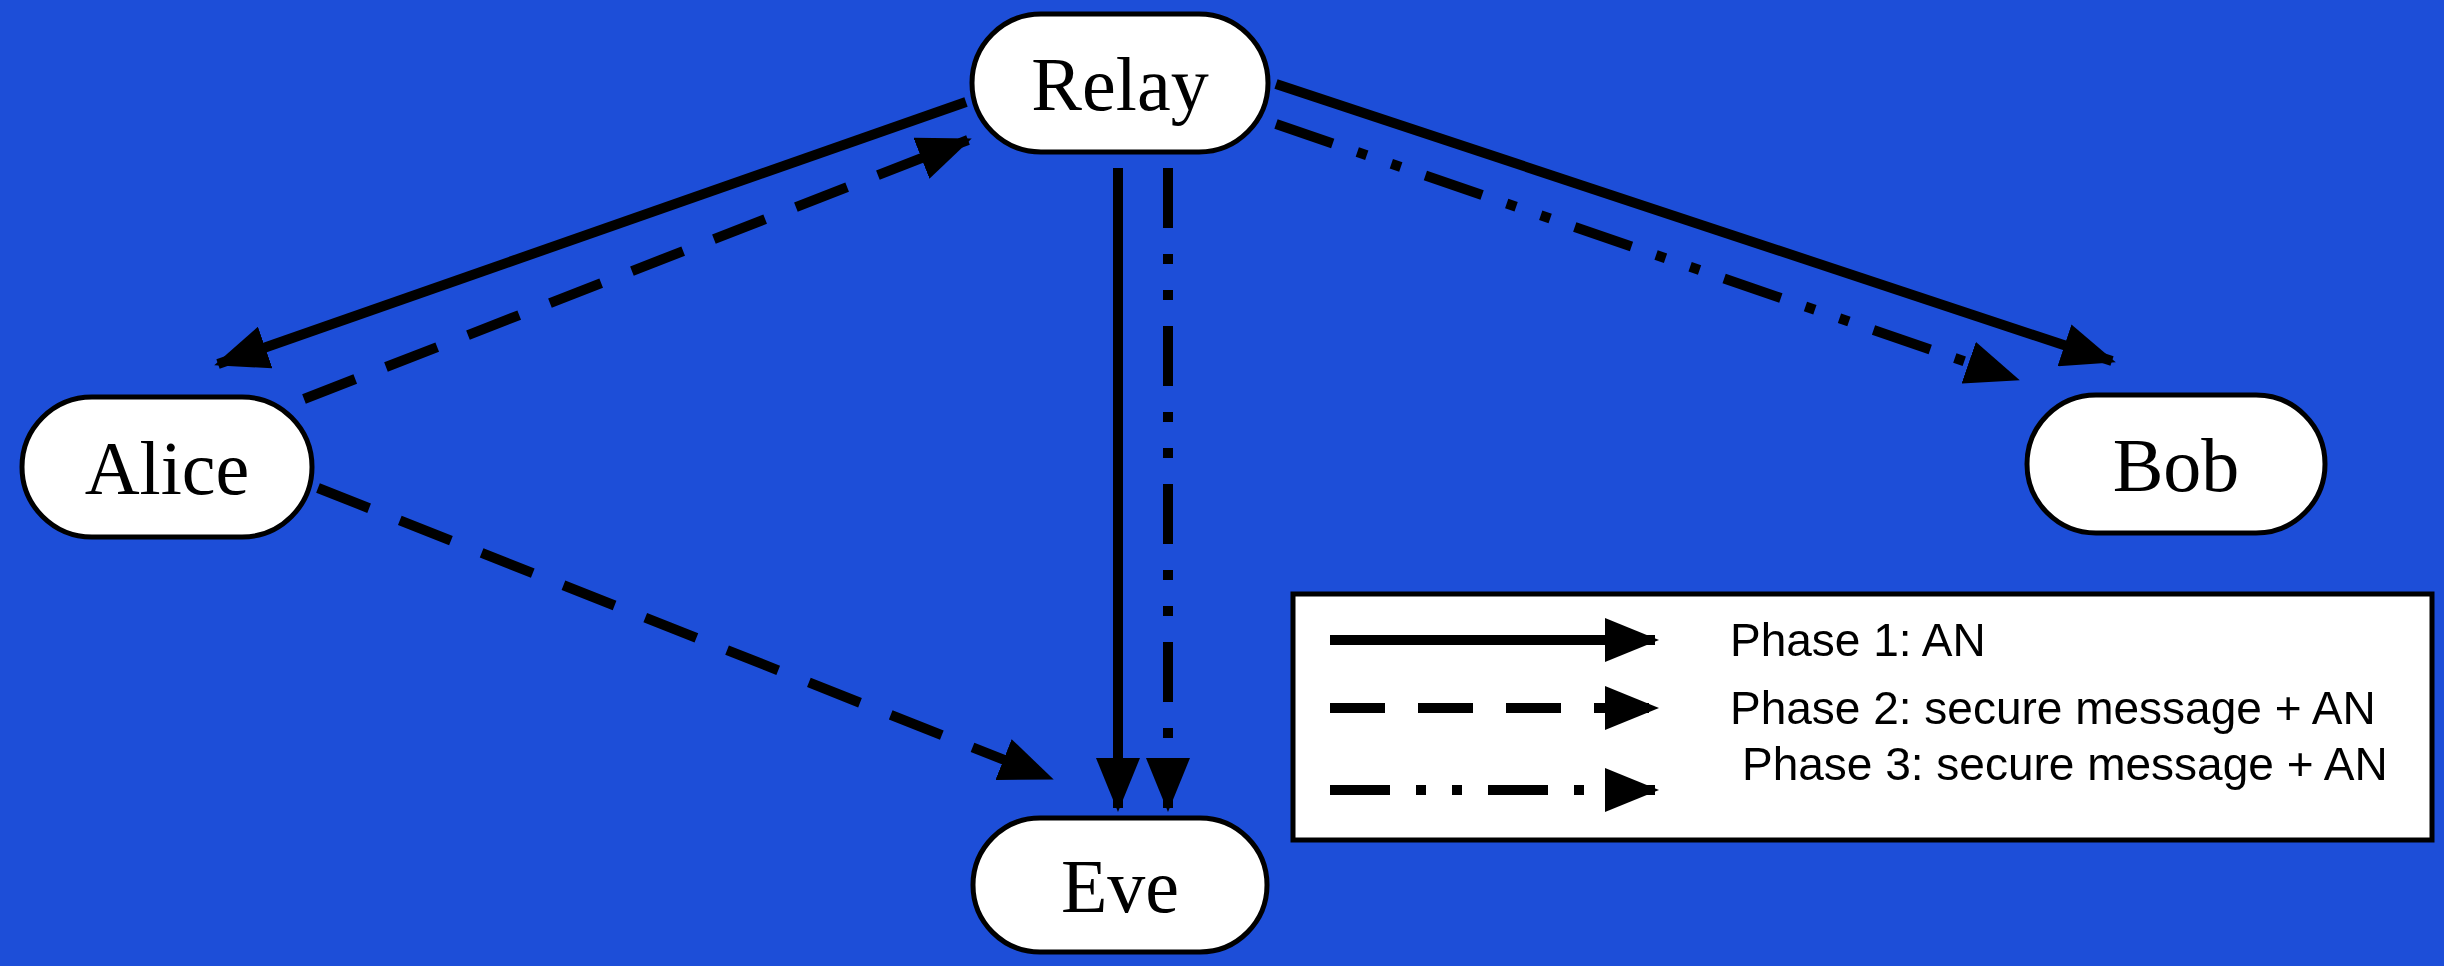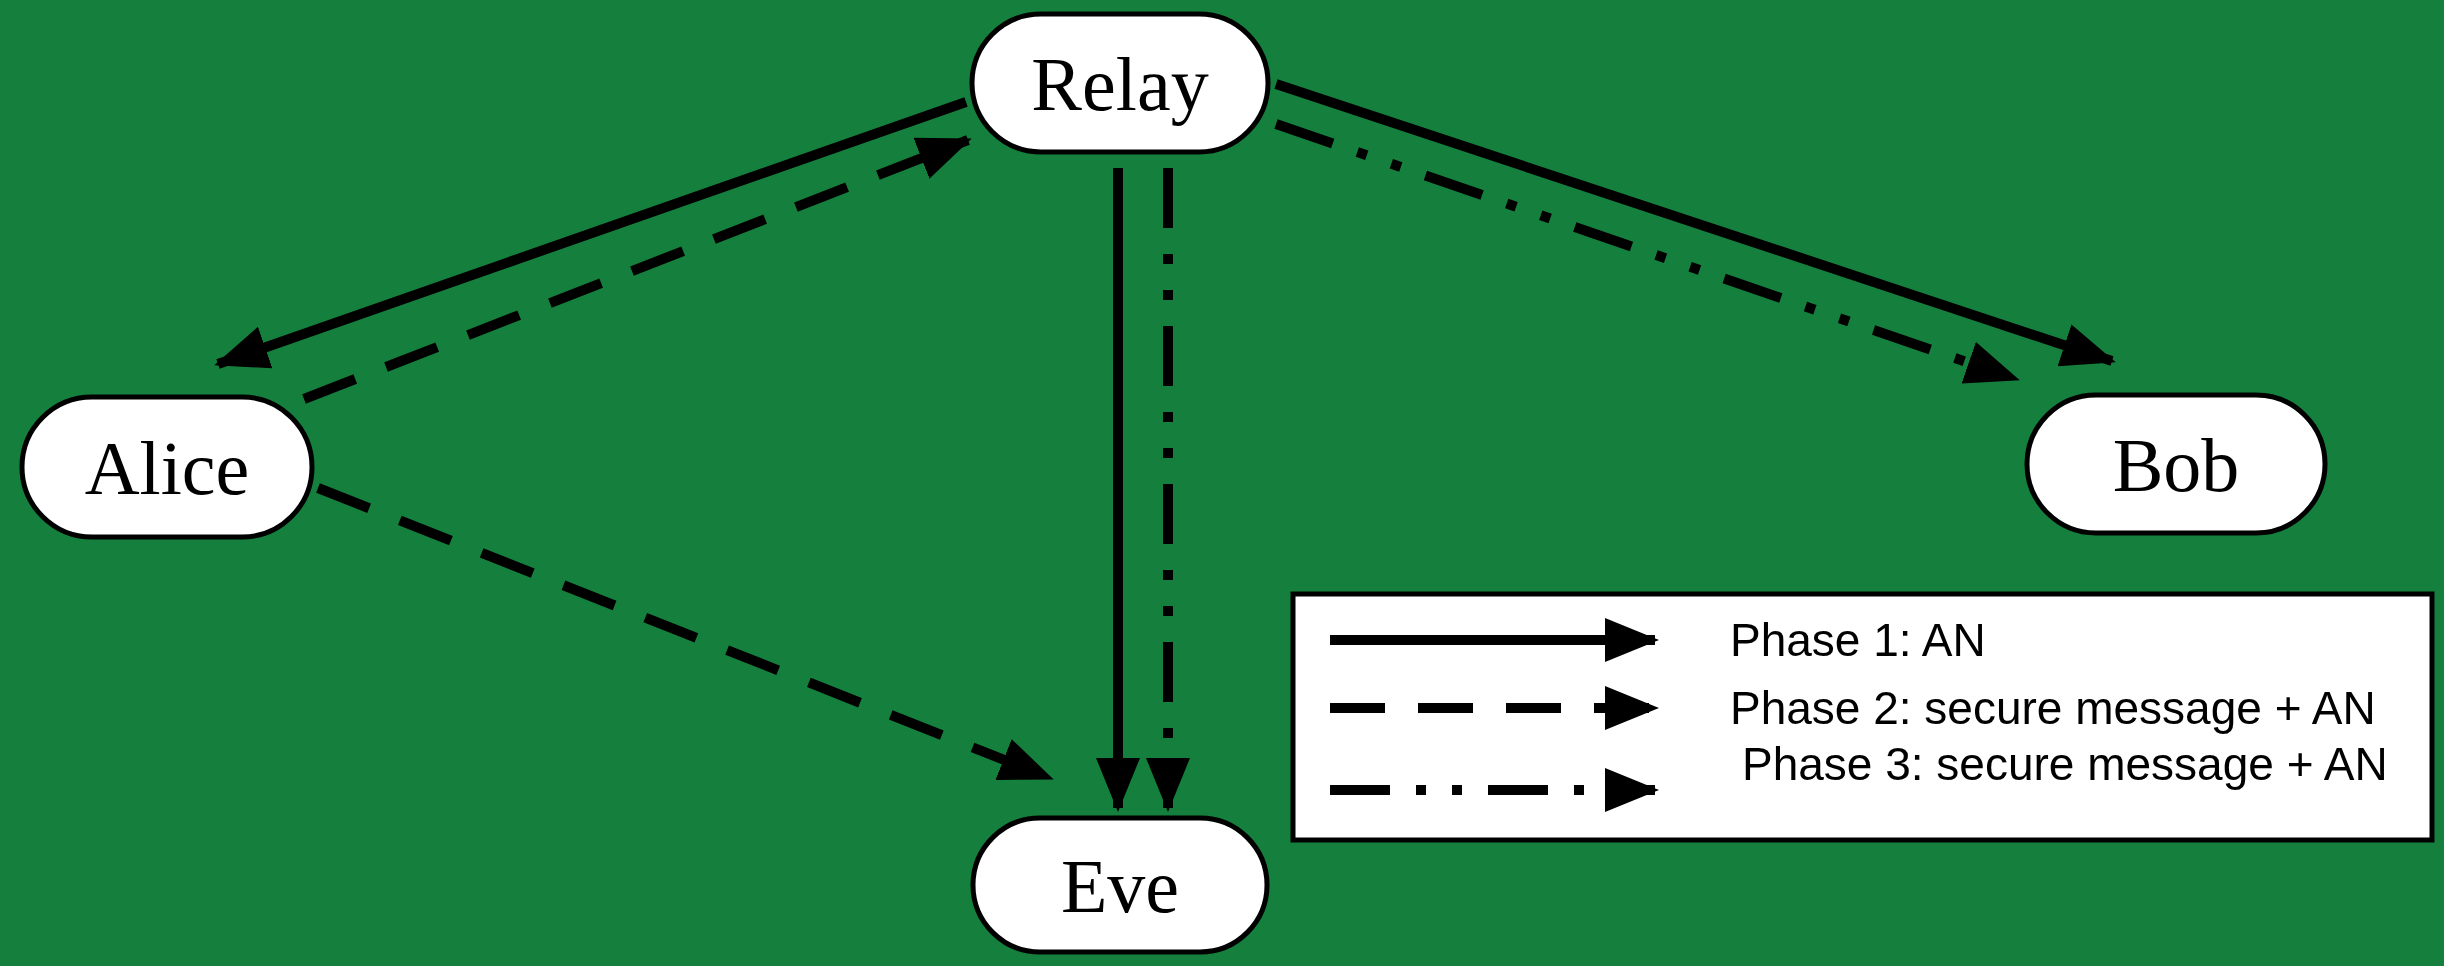--- a/index.html
+++ b/index.html
@@ -4,21 +4,21 @@
 <style>
   html, body {
     margin: 0;
     padding: 0;
     background: #ffffff;
   }
   .canvas {
     position: relative;
     width: 2444px;
     height: 966px;
-    background: #15803d;
+    background: #1d4ed8;
     overflow: hidden;
   }
   svg { display: block; }
   .node-shape {
     fill: #ffffff;
     stroke: #000000;
     stroke-width: 5;
   }
   .node-label {
     font-family: "Liberation Serif", serif;

